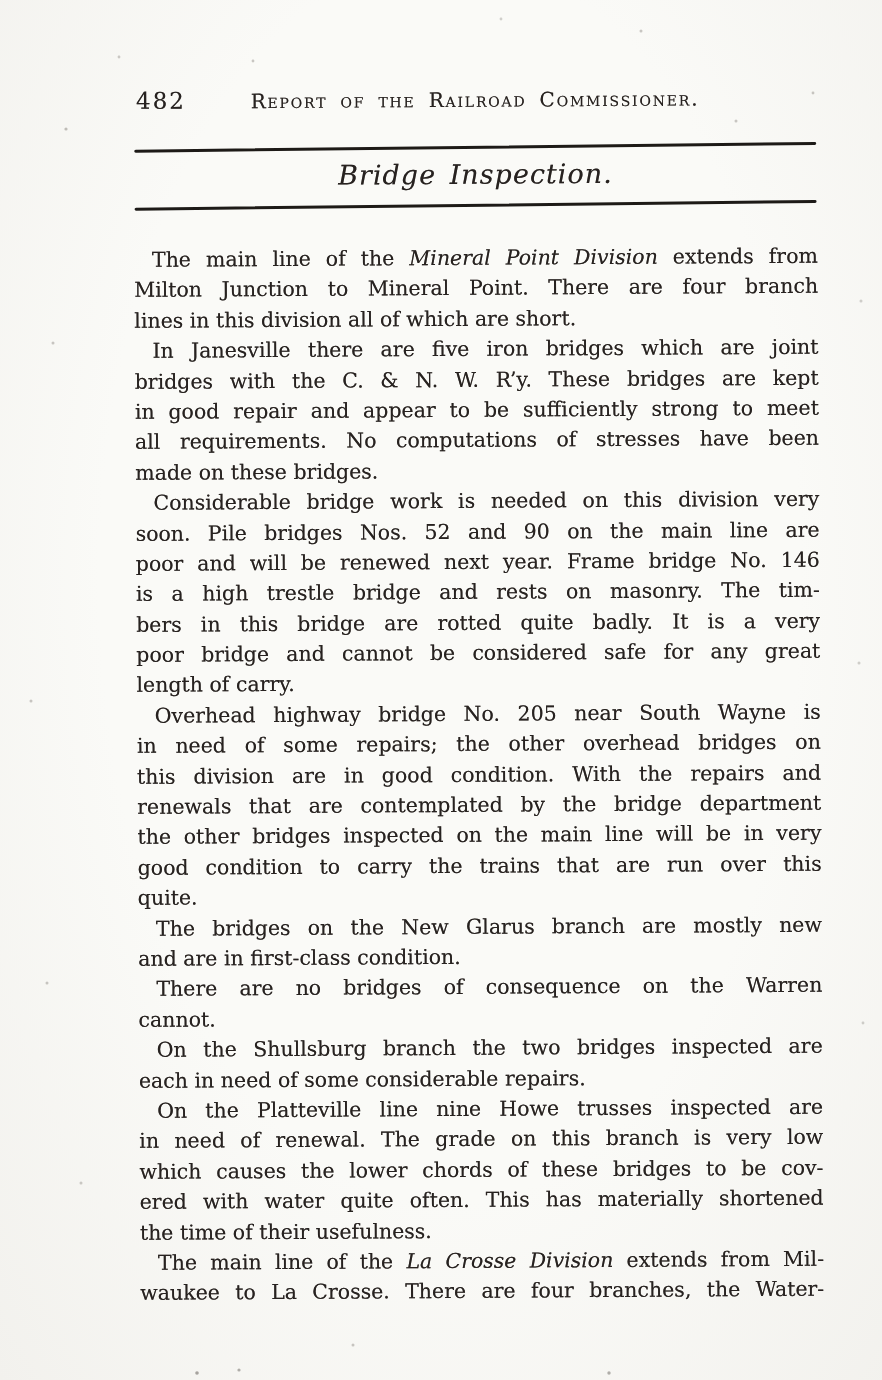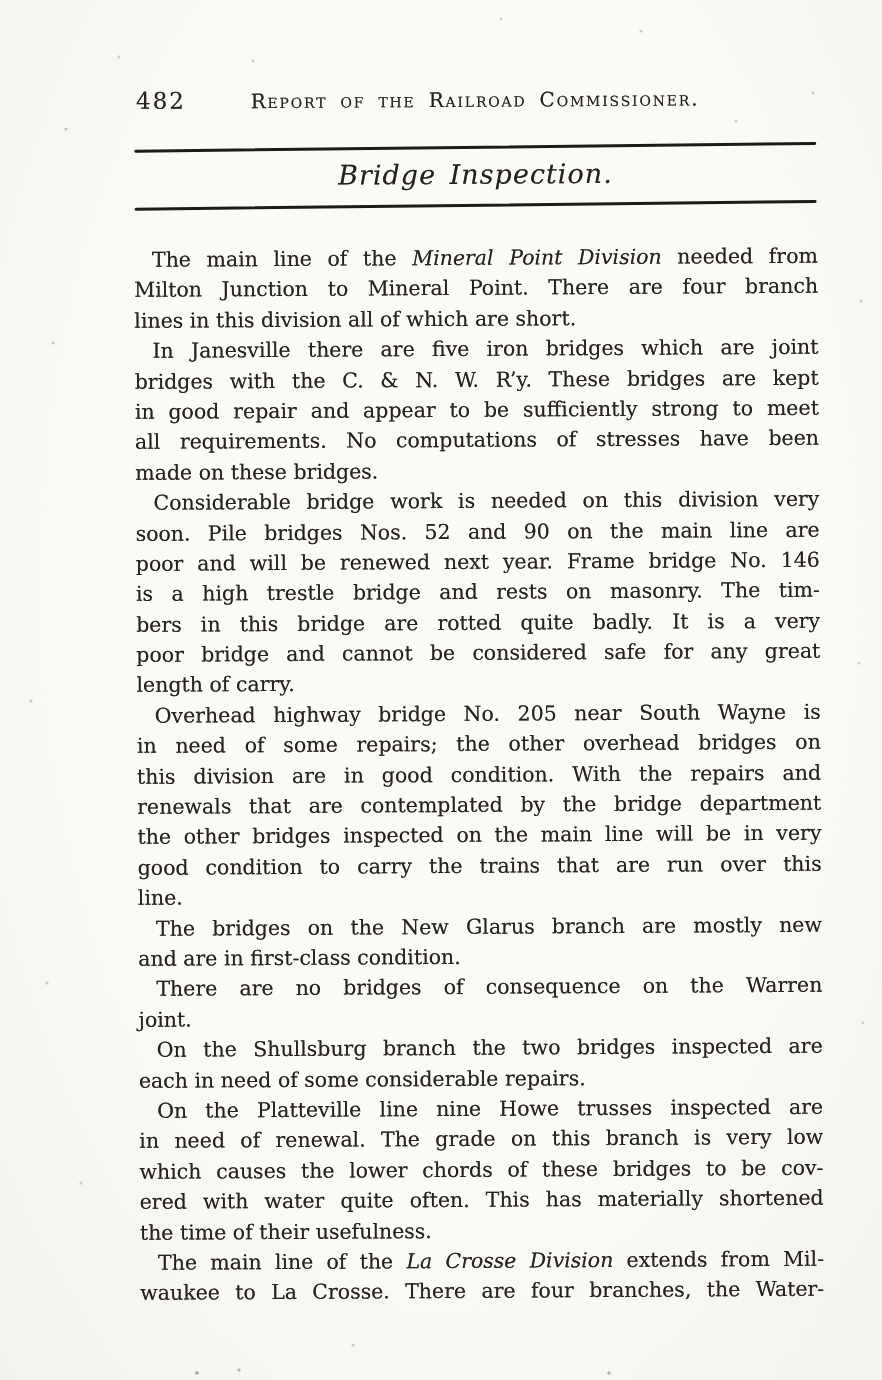--- a/index.html
+++ b/index.html
@@ -119,21 +119,21 @@
 <div class="page">
   <div class="speckles"></div>
   <div class="scan">
     <div class="page-number">482</div>
     <div class="running-header">Report of the Railroad Commissioner.</div>
     <div class="rule rule-top"></div>
     <div class="section-title">Bridge Inspection.</div>
     <div class="rule rule-bottom"></div>
     <div class="body-text" id="body-text">
         <div class="paragraph">
-          <div class="line indent"><span>The main line of the </span><span class="it">Mineral Point Division</span><span> needed from</span></div>
+          <div class="line indent"><span>The main line of the </span><span class="it">Mineral Point Division</span><span> extends from</span></div>
           <div class="line"><span>Milton Junction to Mineral Point.  There are four branch</span></div>
           <div class="line last"><span>lines in this division all of which are short.</span></div>
         </div>
         <div class="paragraph">
           <div class="line indent"><span>In Janesville there are five iron bridges which are joint</span></div>
           <div class="line"><span>bridges with the C. &amp; N. W. R’y.  These bridges are kept</span></div>
           <div class="line"><span>in good repair and appear to be sufficiently strong to meet</span></div>
           <div class="line"><span>all requirements.  No computations of stresses have been</span></div>
           <div class="line last"><span>made on these bridges.</span></div>
         </div>
@@ -146,29 +146,29 @@
           <div class="line"><span>poor bridge and cannot be considered safe for any great</span></div>
           <div class="line last"><span>length of carry.</span></div>
         </div>
         <div class="paragraph">
           <div class="line indent"><span>Overhead highway bridge No. 205 near South Wayne is</span></div>
           <div class="line"><span>in need of some repairs; the other overhead bridges on</span></div>
           <div class="line"><span>this division are in good condition.  With the repairs and</span></div>
           <div class="line"><span>renewals that are contemplated by the bridge department</span></div>
           <div class="line"><span>the other bridges inspected on the main line will be in very</span></div>
           <div class="line"><span>good condition to carry the trains that are run over this</span></div>
-          <div class="line last"><span>line.</span></div>
+          <div class="line last"><span>quite.</span></div>
         </div>
         <div class="paragraph">
           <div class="line indent"><span>The bridges on the New Glarus branch are mostly new</span></div>
           <div class="line last"><span>and are in first-class condition.</span></div>
         </div>
         <div class="paragraph">
           <div class="line indent"><span>There are no bridges of consequence on the Warren</span></div>
-          <div class="line last"><span>joint.</span></div>
+          <div class="line last"><span>cannot.</span></div>
         </div>
         <div class="paragraph">
           <div class="line indent"><span>On the Shullsburg branch the two bridges inspected are</span></div>
           <div class="line last"><span>each in need of some considerable repairs.</span></div>
         </div>
         <div class="paragraph">
           <div class="line indent"><span>On the Platteville line nine Howe trusses inspected are</span></div>
           <div class="line"><span>in need of renewal.  The grade on this branch is very low</span></div>
           <div class="line"><span>which causes the lower chords of these bridges to be cov-</span></div>
           <div class="line"><span>ered with water quite often.  This has materially shortened</span></div>

